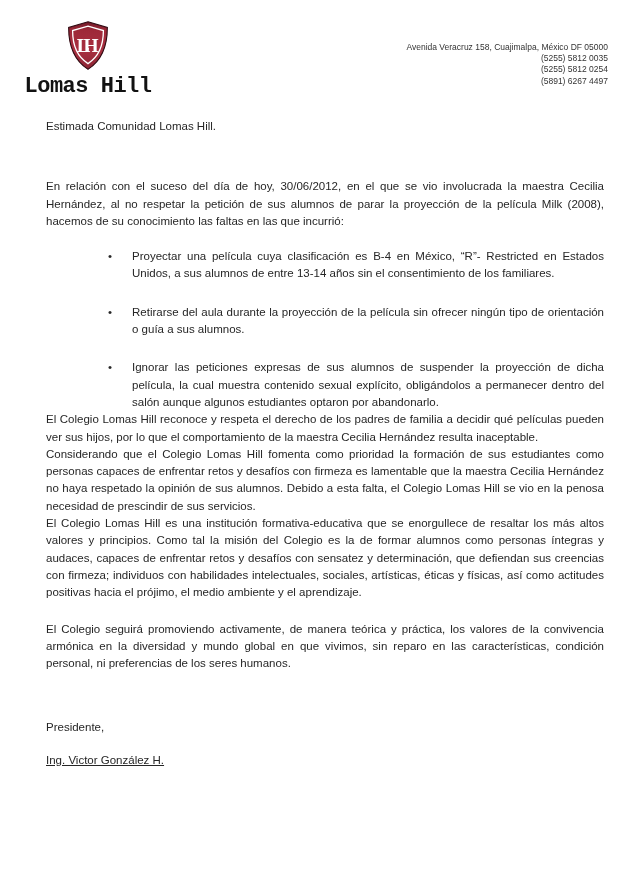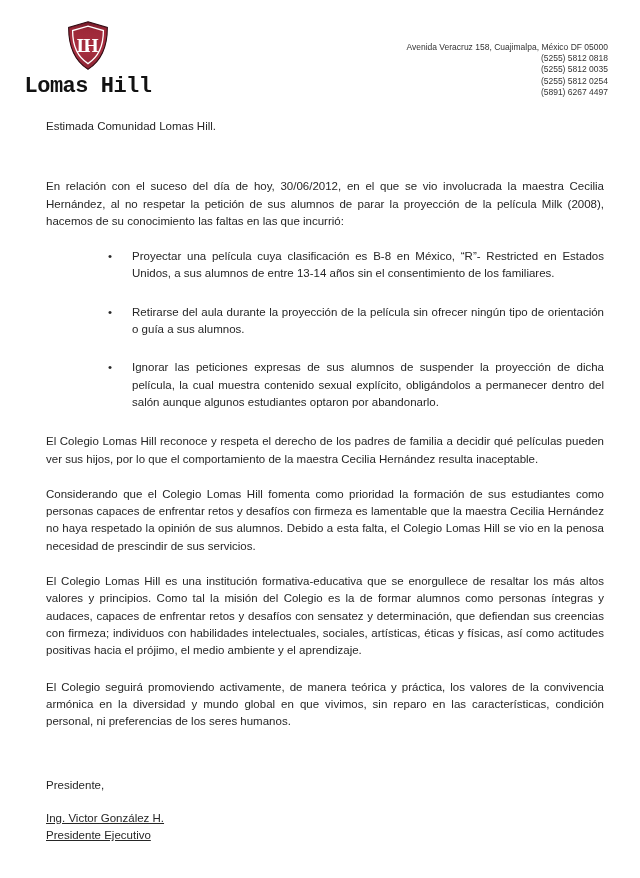--- a/index.html
+++ b/index.html
@@ -43,23 +43,23 @@
     line-height: 11.2px;
     color: #333333;
     padding-top: 22px;
   }
   
   .letter-body { padding: 0 36px 0 46px; }
   .txt { font-size: 11.5px; line-height: 17.3px; }
   .greeting { margin: 19px 0 16px 0; }
   .para { text-align: justify; margin: 0; }
   .intro { margin-top: 43px; }
-  .mt18 { margin-top: 18px; }
+  .mt18 { }
   .mt19 { margin-top: 19px; }
-  .mt22 { margin-top: 22px; }
+  .mt22 { }
   .bullets { list-style: none; margin: 18px 0 0 0; padding: 0; }
   .bullets li { display: flex; padding-left: 62px; margin-top: 21px; }
   .bullets li:first-child { margin-top: 0; }
   .bullet-marker { width: 24px; flex: none; }
   .bullet-text { flex: 1; text-align: justify; }
   .closing { margin-top: 47px; }
   .signature { margin-top: 15px; text-decoration: underline; }
 </style>
 </head>
 <body>
@@ -80,37 +80,36 @@
         <path d="M50 4 L94 17 C94 62 80 93 50 112 C20 93 6 62 6 17 Z" fill="url(#shieldGrad)" stroke="#2E0A12" stroke-width="2.5"></path>
         <path d="M50 14 L85 24 C85 60 74 84 50 99 C26 84 15 60 15 24 Z" fill="none" stroke="#FFFFFF" stroke-width="3"></path>
         <text x="39" y="72" text-anchor="middle" font-family="Liberation Serif, serif" font-size="44" font-weight="bold" fill="#FFFFFF">L</text>
         <text x="57" y="72" text-anchor="middle" font-family="Liberation Serif, serif" font-size="44" font-weight="bold" fill="#FFFFFF">H</text>
       </svg>
       <div class="wordmark">Lomas Hill</div>
     </div>
 
     <div class="address">
       <div>Avenida Veracruz 158, Cuajimalpa, México DF 05000</div>
-      <div>(5255) 5812 0818</div>
       <div>(5255) 5812 0035</div>
       <div>(5255) 5812 0254</div>
       <div>(5891) 6267 4497</div>
     </div>
   </header>
 
   <main class="letter-body">
 
     <p class="txt greeting">Estimada Comunidad Lomas Hill.</p>
 
     <p class="txt para intro">En relación con el suceso del día de hoy, 30/06/2012, en el que se vio involucrada la maestra Cecilia Hernández, al no respetar la petición de sus alumnos de parar la proyección de la película Milk (2008), hacemos de su conocimiento las faltas en las que incurrió:</p>
 
     <ul class="bullets">
       <li>
         <span class="txt bullet-marker">•</span>
-        <span class="txt bullet-text">Proyectar una película cuya clasificación es B-8 en México, “R”- Restricted en Estados Unidos, a sus alumnos de entre 13-14 años sin el consentimiento de los familiares.</span>
+        <span class="txt bullet-text">Proyectar una película cuya clasificación es B-4 en México, “R”- Restricted en Estados Unidos, a sus alumnos de entre 13-14 años sin el consentimiento de los familiares.</span>
       </li>
       <li>
         <span class="txt bullet-marker">•</span>
         <span class="txt bullet-text">Retirarse del aula durante la proyección de la película sin ofrecer ningún tipo de orientación o guía a sus alumnos.</span>
       </li>
       <li>
         <span class="txt bullet-marker">•</span>
         <span class="txt bullet-text">Ignorar las peticiones expresas de sus alumnos de suspender la proyección de dicha película, la cual muestra contenido sexual explícito, obligándolos a permanecer dentro del salón aunque algunos estudiantes optaron por abandonarlo.</span>
       </li>
     </ul>
@@ -120,17 +119,16 @@
     <p class="txt para mt18">Considerando que el Colegio Lomas Hill fomenta como prioridad la formación de sus estudiantes como personas capaces de enfrentar retos y desafíos con firmeza es lamentable que la maestra Cecilia Hernández no haya respetado la opinión de sus alumnos. Debido a esta falta, el Colegio Lomas Hill se vio en la penosa necesidad de prescindir de sus servicios.</p>
 
     <p class="txt para mt18">El Colegio Lomas Hill es una institución formativa-educativa que se enorgullece de resaltar los más altos valores y principios. Como tal la misión del Colegio es la de formar alumnos como personas íntegras y audaces, capaces de enfrentar retos y desafíos con sensatez y determinación, que defiendan sus creencias con firmeza; individuos con habilidades intelectuales, sociales, artísticas, éticas y físicas, así como actitudes positivas hacia el prójimo, el medio ambiente y el aprendizaje.</p>
 
     <p class="txt para mt19">El Colegio seguirá promoviendo activamente, de manera teórica y práctica, los valores de la convivencia armónica en la diversidad y mundo global en que vivimos, sin reparo en las características, condición personal, ni preferencias de los seres humanos.</p>
 
     <p class="txt closing">Presidente,</p>
 
     <div class="signature">
       <div class="txt">Ing. Victor González H.</div>
-      <div class="txt">Presidente Ejecutivo</div>
     </div>
 
   </main>
 </div>
 
 </body></html>

